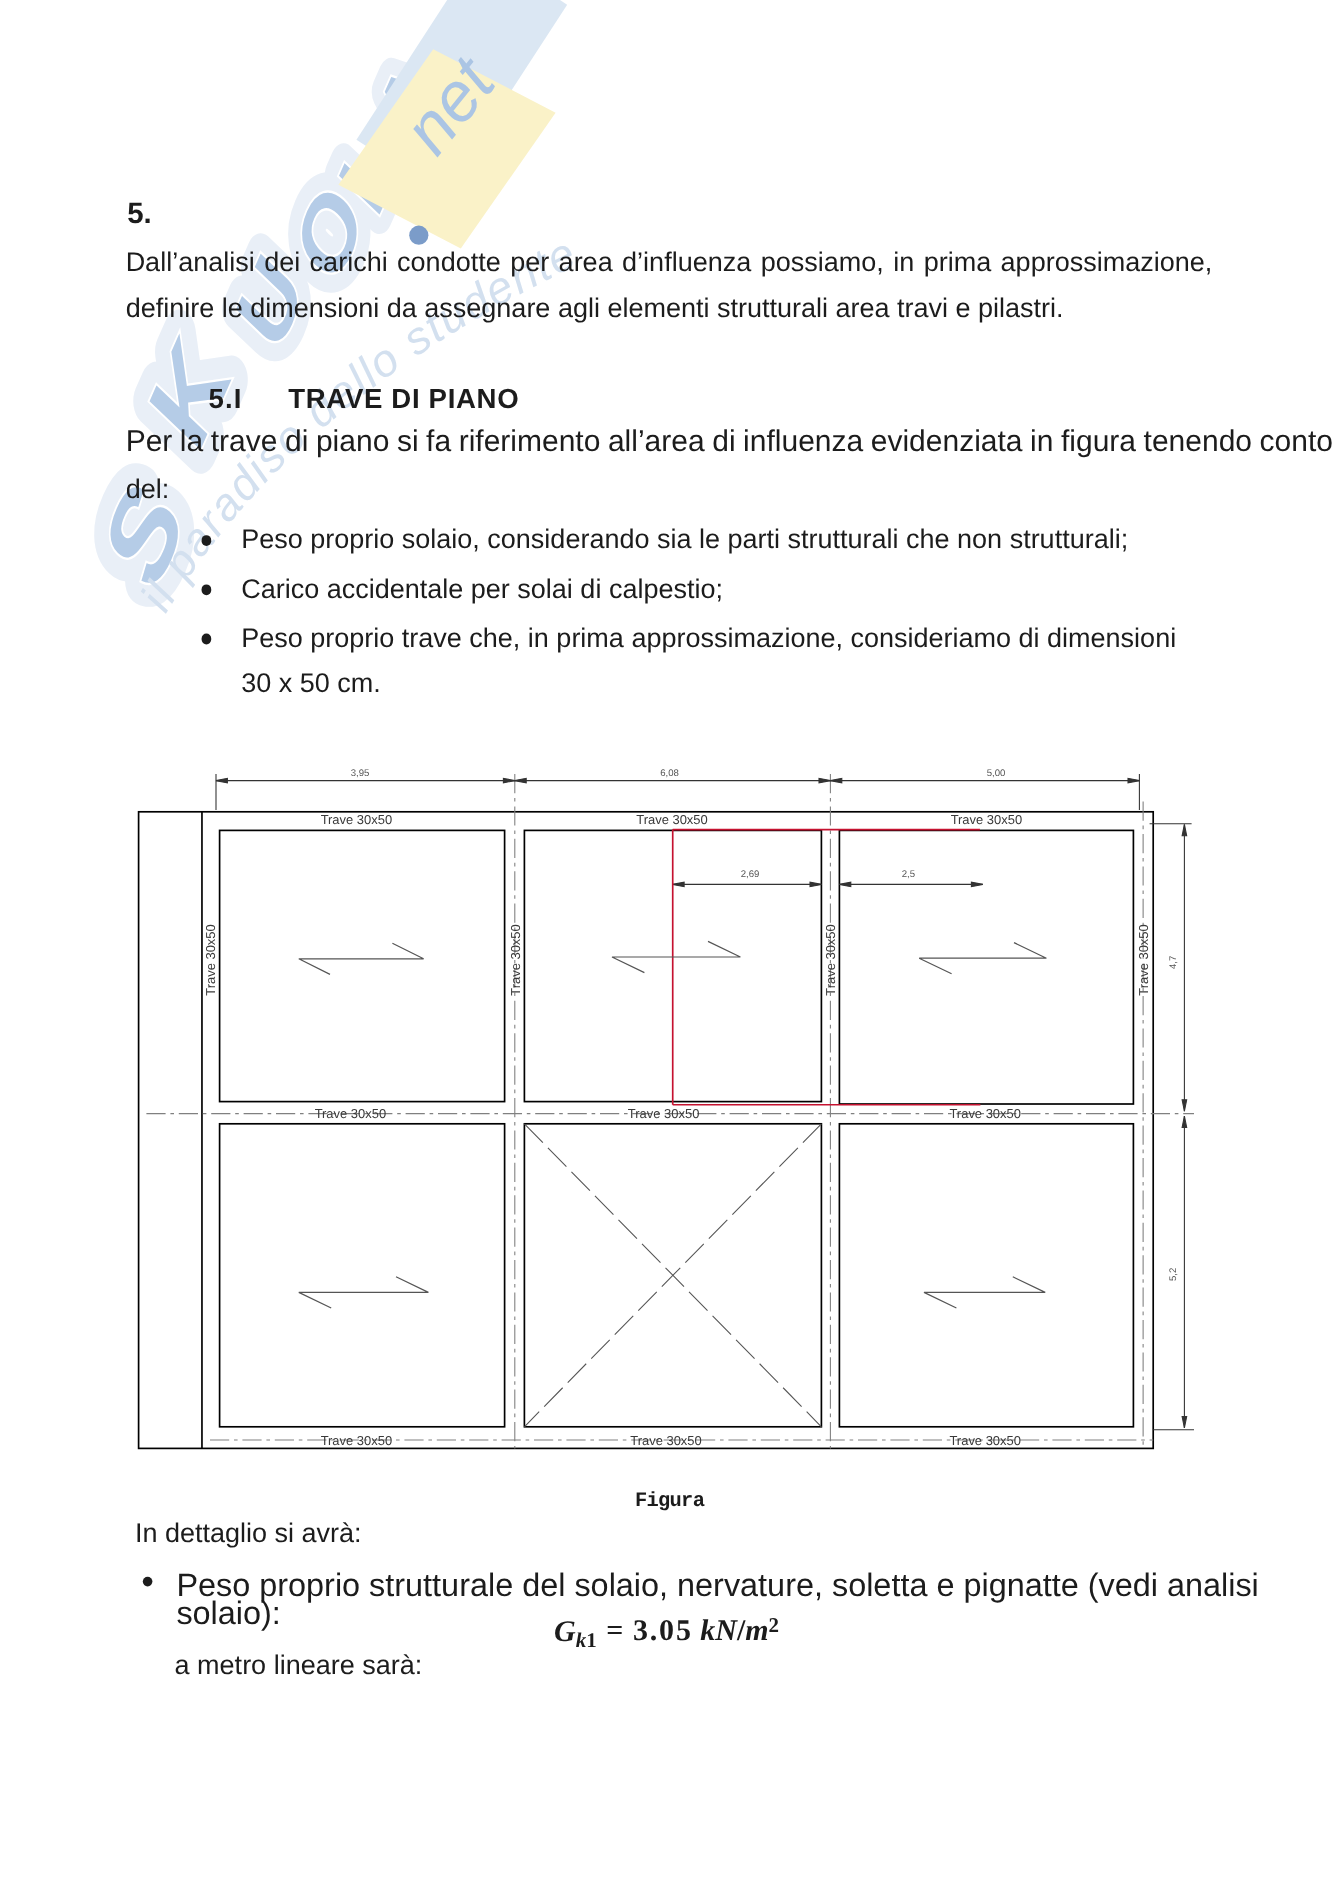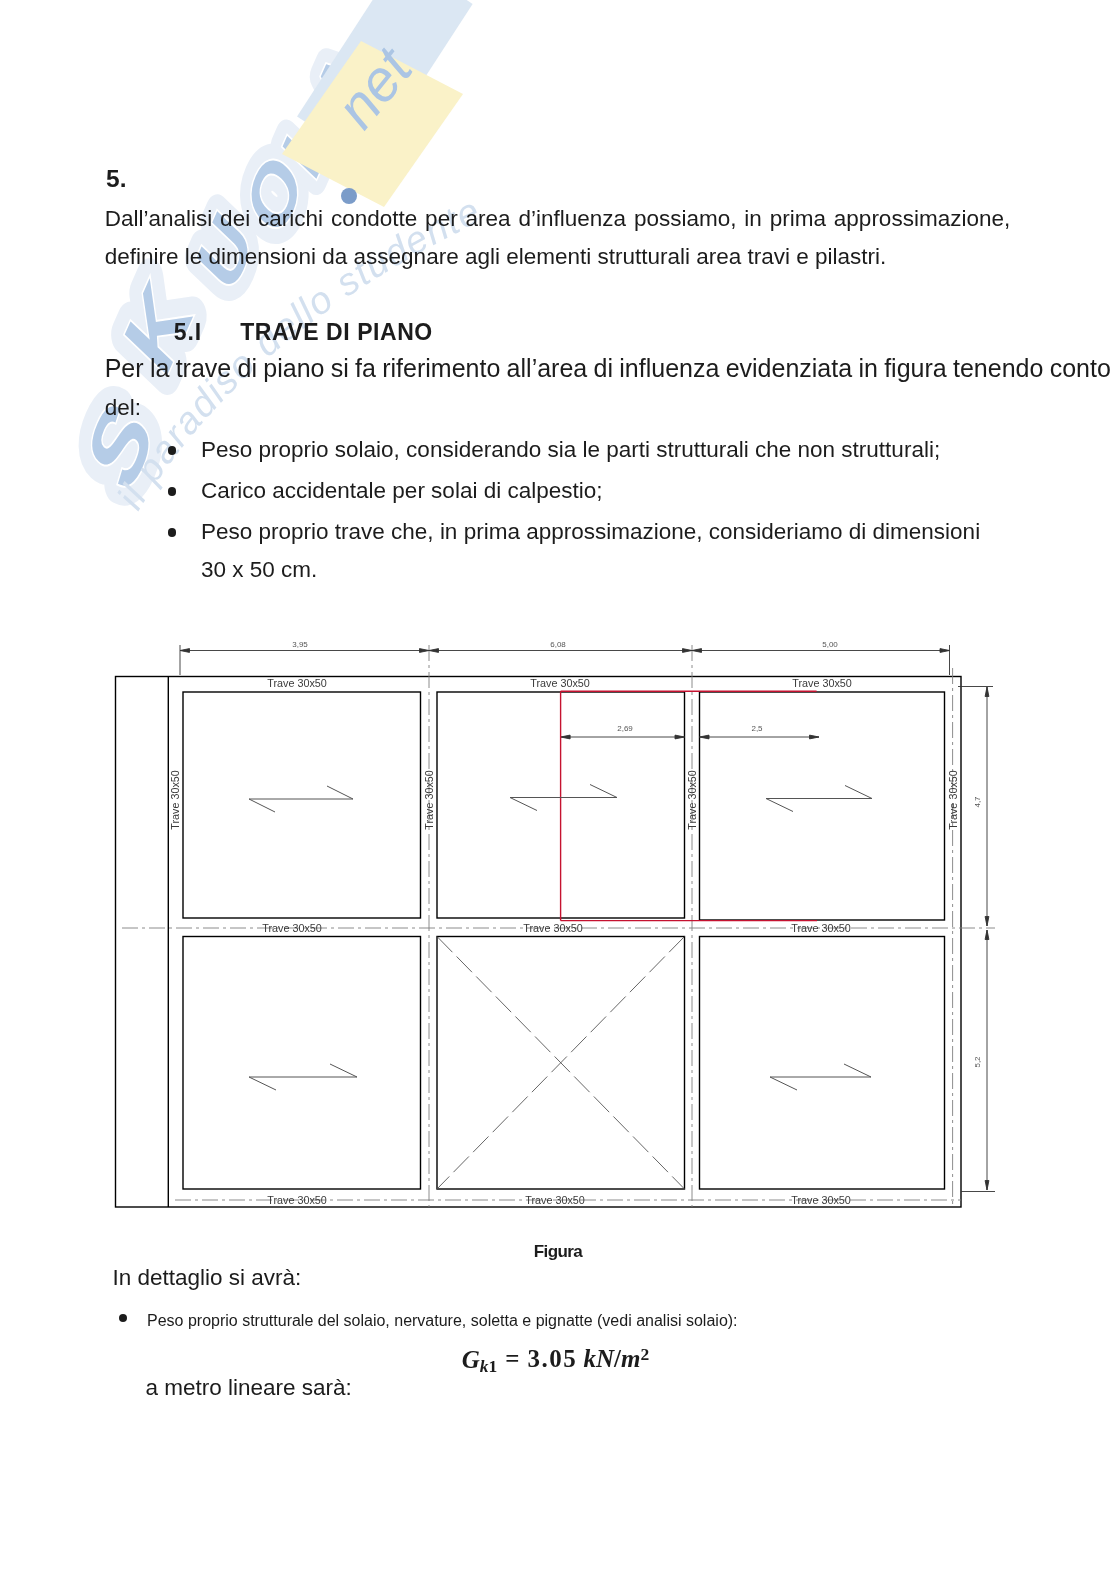--- a/index.html
+++ b/index.html
@@ -195,27 +195,27 @@
   </g>
 
   <g font-size="10.8" fill="#3a3a3a" text-anchor="middle">
     <text x="179" y="800" transform="rotate(-90 179 800)">Trave 30x50</text>
     <text x="433" y="800" transform="rotate(-90 433 800)">Trave 30x50</text>
     <text x="696" y="800" transform="rotate(-90 696 800)">Trave 30x50</text>
     <text x="956.6" y="800" transform="rotate(-90 956.6 800)">Trave 30x50</text>
   </g>
 </svg>
 
-<div class="abs" style="left:0;top:1242.5px;width:1116px;text-align:center;font-size:17px;font-weight:bold;letter-spacing:-0.6px;line-height:17px;">Figura</div>
+<div class="abs" style="left:0;top:1242.5px;width:1116px;text-align:center;font-size:17px;font-weight:bold;letter-spacing:-0.6px;line-height:17px;font-family:Liberation Mono, monospace;">Figura</div>
 
 <div class="abs" style="left:112.5px;top:1266.6px;font-size:22.5px;line-height:22.5px;">In dettaglio si avrà:</div>
 
 <div class="dot" style="left:118.6px;top:1313.7px;"></div>
 
-<div class="abs" style="left:147px;top:1310.1px;font-size:16px;line-height:22.5px;text-align:right;">Peso proprio strutturale del solaio, nervature, soletta e pignatte (vedi analisi solaio):</div>
+<div class="abs" style="left:147px;top:1310.1px;font-size:27px;line-height:22.5px;">Peso proprio strutturale del solaio, nervature, soletta e pignatte (vedi analisi solaio):</div>
 
 <div class="abs math" style="left:461.7px;top:1341.5px;font-size:25px;line-height:25px;white-space:nowrap;">
 <b><i>G</i></b><sub style="font-size:70%;vertical-align:-0.25em;"><b><i>k</i>1</b></sub><b><span style="margin:0 8px;">=</span><span style="letter-spacing:1.5px;">3.05</span>&nbsp;<i>kN</i>/<i>m</i></b><sup style="font-size:70%;vertical-align:0.45em;"><b>2</b></sup>
 </div>
 
 <div class="abs" style="left:145.5px;top:1377px;font-size:22.5px;line-height:22.5px;">a metro lineare sarà:</div>
 
 
 </div>
 

